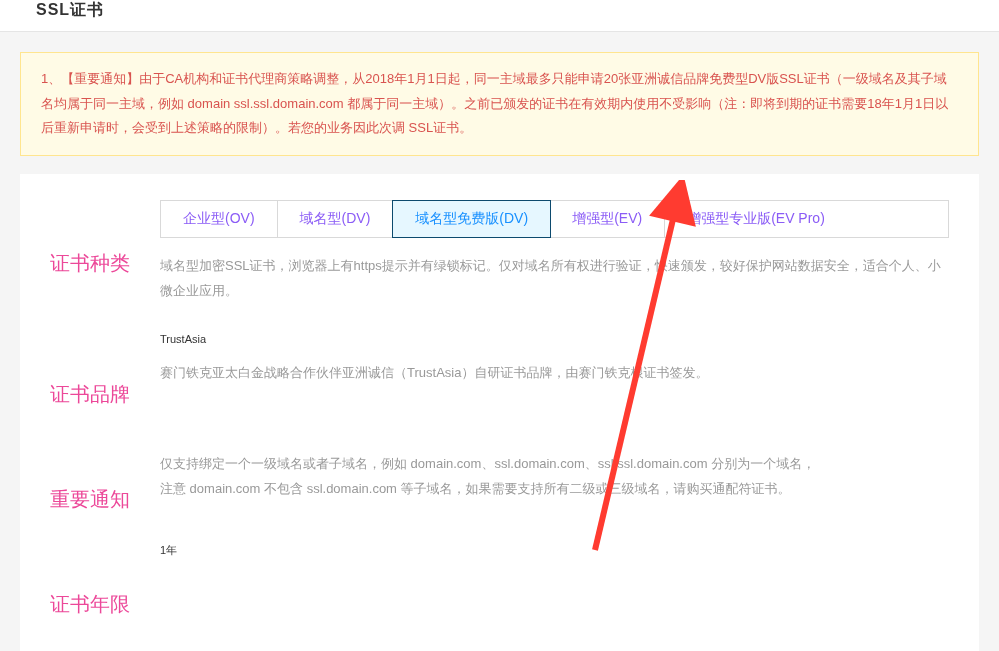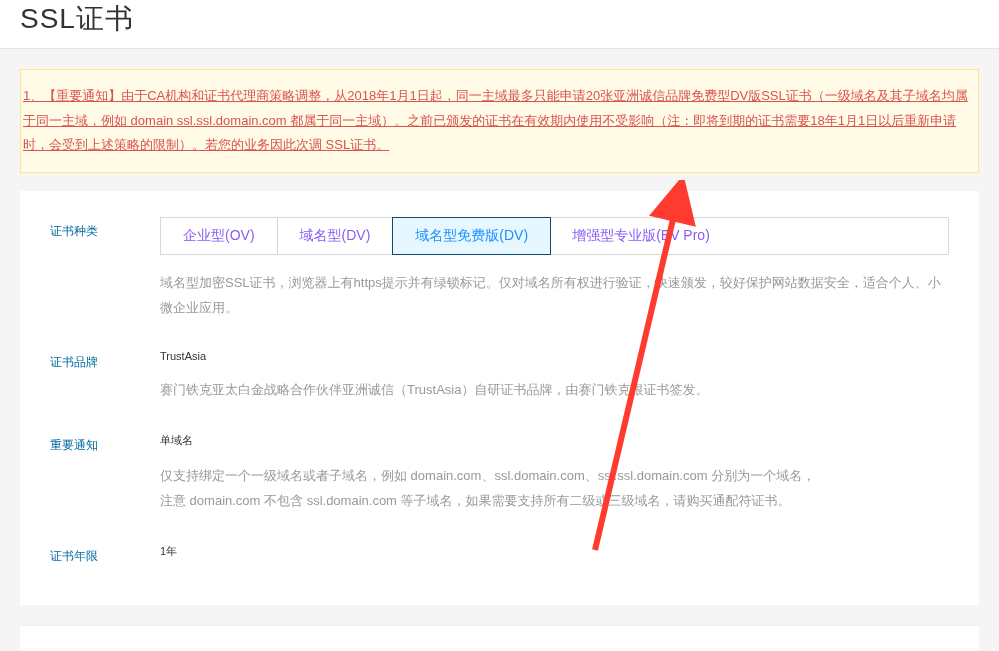--- a/index.html
+++ b/index.html
@@ -10,50 +10,51 @@
       color: #333;
       width: 999px;
       overflow: hidden;
     }
     .page-header {
       background: #fff;
       padding: 0 20px 10px;
       border-bottom: 1px solid #e5e5e5;
     }
     .page-title {
-      font-size: 28px;
-      font-weight: 400;
+      font-size: 16px;
+      font-weight: 700;
       color: #333;
       letter-spacing: 1px;
+      margin-left: 16px;
     }
     .notice-box {
       margin: 20px 20px 0;
       background: #fffbe6;
       border: 1px solid #ffe58f;
-      padding: 14px 2px;
+      padding: 14px 20px;
       font-size: 13px;
       line-height: 1.9;
       color: #d9534f;
-      text-decoration: underline;
     }
     .content-card {
       margin: 18px 20px 0;
       background: #fff;
       padding: 26px 30px 30px;
     }
     .form-row {
       display: flex;
       margin-bottom: 28px;
     }
     .form-label {
       width: 110px;
       flex-shrink: 0;
-      color: #0369a1;
-      font-size: 12px;
+      color: #ec4899;
+      font-size: 20px;
       padding-top: 6px;
+      margin-top: 44px;
     }
     .form-content {
       flex: 1;
     }
     .cert-type-tabs {
       display: flex;
       border: 1px solid #d9d9d9;
     }
     .cert-type-tab {
       padding: 9px 22px;
@@ -134,38 +135,38 @@
 
 <div class="content-card">
 
   <div class="form-row">
     <div class="form-label">证书种类</div>
     <div class="form-content">
       <div class="cert-type-tabs">
         <div class="cert-type-tab">企业型(OV)</div>
         <div class="cert-type-tab">域名型(DV)</div>
         <div class="cert-type-tab active">域名型免费版(DV)</div>
+        <div class="cert-type-tab">增强型(EV)</div>
         <div class="cert-type-tab">增强型专业版(EV Pro)</div>
       </div>
       <div class="desc-text">域名型加密SSL证书，浏览器上有https提示并有绿锁标记。仅对域名所有权进行验证，快速颁发，较好保护网站数据安全，适合个人、小微企业应用。</div>
     </div>
   </div>
 
   <div class="form-row">
     <div class="form-label">证书品牌</div>
     <div class="form-content">
       <div class="value-text">TrustAsia</div>
       <div class="desc-text">赛门铁克亚太白金战略合作伙伴亚洲诚信（TrustAsia）自研证书品牌，由赛门铁克根证书签发。</div>
     </div>
   </div>
 
   <div class="form-row">
     <div class="form-label">重要通知</div>
     <div class="form-content">
-      <div class="value-text">单域名</div>
       <div class="desc-text">
         <span>仅支持绑定一个一级域名或者子域名，例如 domain.com、ssl.domain.com、ssl.ssl.domain.com 分别为一个域名，</span><br>
         <span>注意 domain.com 不包含 ssl.domain.com 等子域名，如果需要支持所有二级或三级域名，请购买通配符证书。</span>
       </div>
     </div>
   </div>
 
   <div class="form-row" style="margin-bottom:10px">
     <div class="form-label">证书年限</div>
     <div class="form-content">

